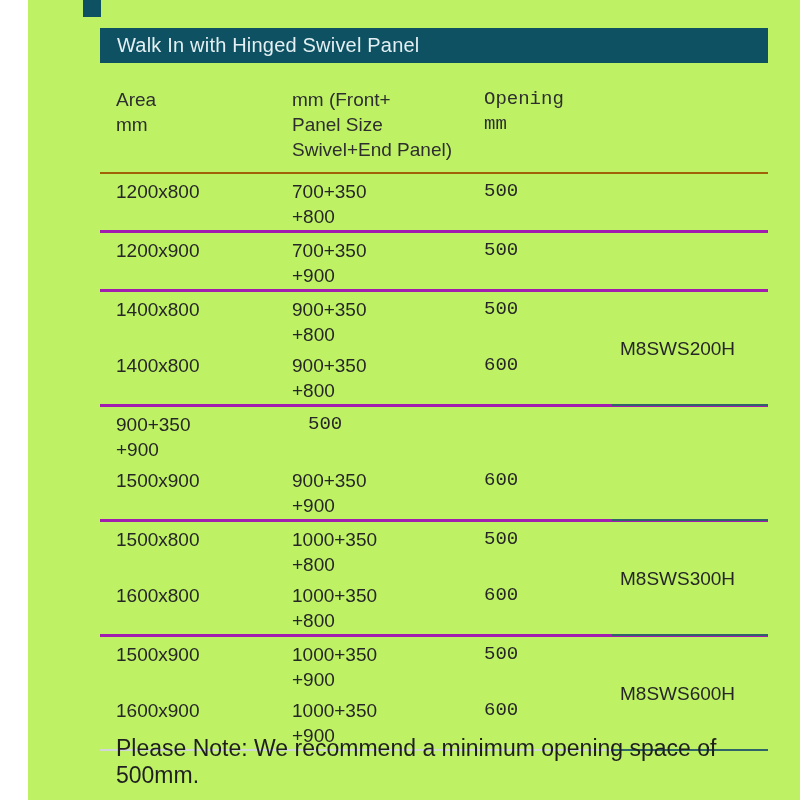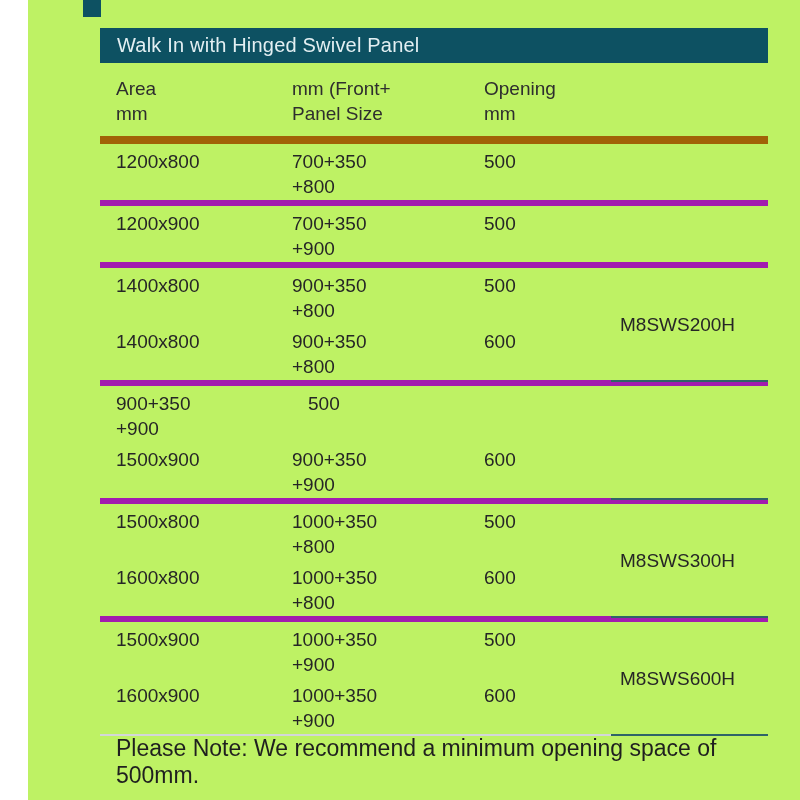--- a/index.html
+++ b/index.html
@@ -7,29 +7,29 @@
     position:relative;width:800px;height:800px;background:#bef264;overflow:hidden;
     font-family:"Liberation Sans","DejaVu Sans",sans-serif;color:#262626;margin-left:28px;
   }
   .corner-square{position:absolute;left:55px;top:0;width:18px;height:17px;background:#0d5162;}
   .table-wrap{position:absolute;left:72px;top:28px;width:668px;}
   .title-bar{
     height:35px;background:#0d5162;color:#e3eff2;display:flex;align-items:center;
     font-size:20px;letter-spacing:.2px;padding-left:17px;box-sizing:border-box;
   }
   .head-row{
-    display:flex;padding-top:13px;padding-bottom:10px;
-    border-bottom:8px solid #a16207;font-size:19px;line-height:25px;color:#2e2e2e;
+    display:flex;padding-top:24px;padding-bottom:10px;
+    border-bottom:2px solid #a16207;font-size:19px;line-height:25px;color:#2e2e2e;
   }
   .cell{box-sizing:border-box;padding-left:16px;}
   .c-area{width:176px;}
   .c-panel{width:192px;}
-  .c-open{width:136px;}
+  .c-open{width:136px;font-family:Liberation Mono, monospace;}
   .c-code{width:164px;}
-  .group{display:flex;border-bottom:6px solid #a21caf;position:relative;font-size:19px;line-height:25px;}
+  .group{display:flex;border-bottom:3px solid #a21caf;position:relative;font-size:19px;line-height:25px;}
   .group.accent::after{
     content:"";position:absolute;right:0;bottom:-2px;width:157px;height:2px;background:#2f6468;
   }
   .group.last{border-bottom:2px solid #d3d6d8;}
   .group .rows{flex:1;display:flex;flex-direction:column;}
   .subrow{display:flex;padding:5px 0 1px 0;}
   .code-cell{width:164px;display:flex;align-items:center;box-sizing:border-box;padding-left:16px;}
   .group:first-child .code-cell{align-items:flex-start;padding-top:5px;}
   .note{
     position:absolute;left:72px;top:735px;width:668px;box-sizing:border-box;
@@ -50,20 +50,21 @@
     </div>
 
     <div class="head-row">
       <div class="cell c-area">
         <div>Area</div>
         <div>mm</div>
       </div>
       <div class="cell c-panel">
         <div>mm (Front+</div>
         <div>Panel Size</div>
+        <div>Swivel+End Panel)</div>
       </div>
       <div class="cell c-open">
         <div>Opening</div>
         <div>mm</div>
       </div>
     </div>
 
     <div class="group">
       <div class="rows">
         <div class="subrow">

